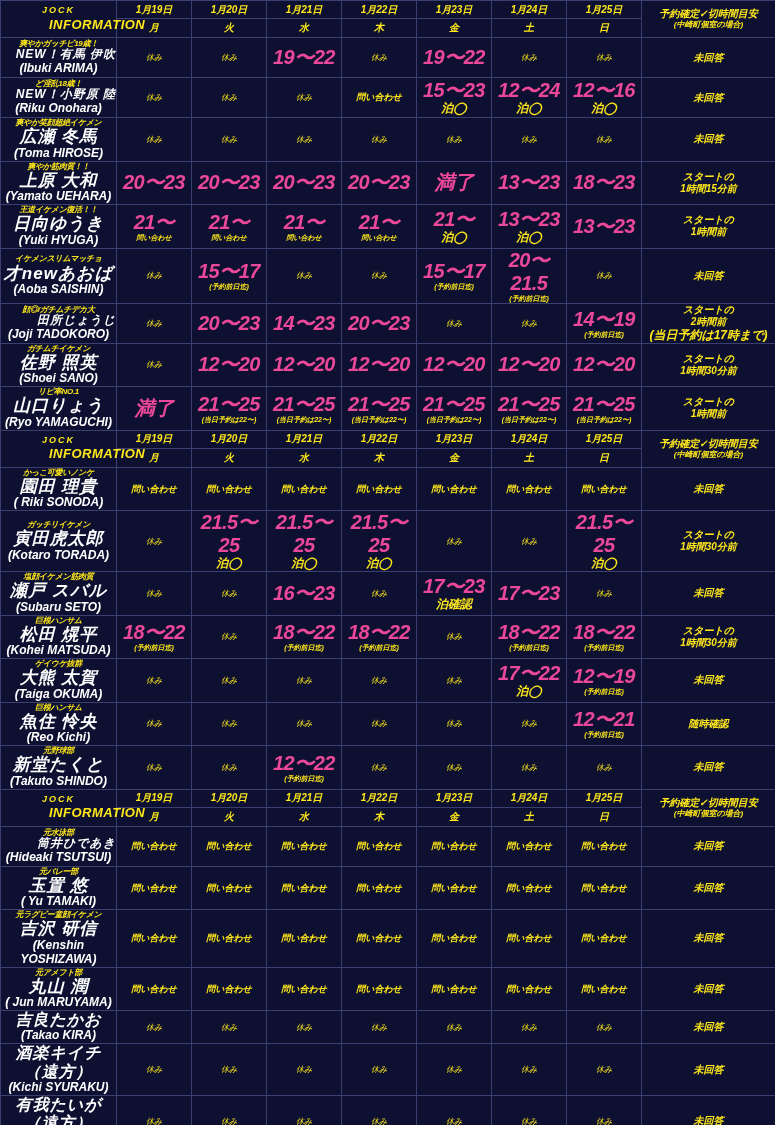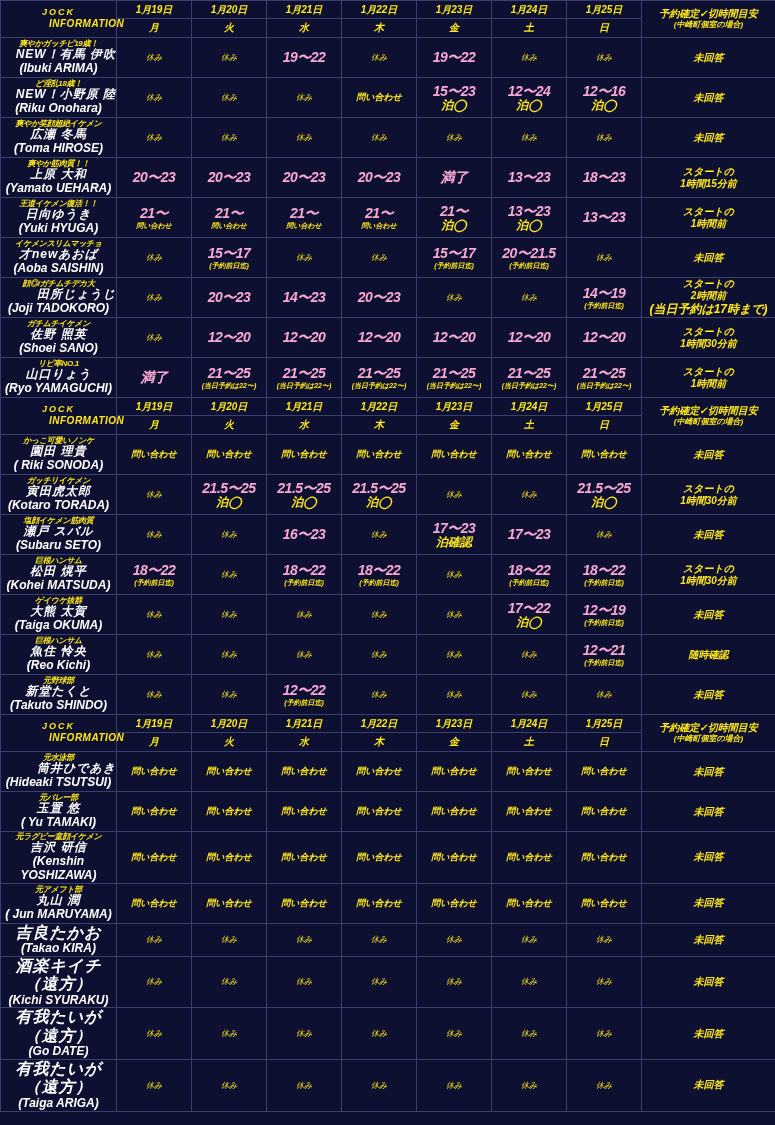--- a/index.html
+++ b/index.html
@@ -52,21 +52,21 @@
   }
   .hdr-logo {
     background: #2a0a3c;
     color: #ffe81a;
     font-size: 8px;
     font-weight: bold;
     line-height: 1.25;
     letter-spacing: 0.5px;
   }
   .hdr-logo .l1 { font-size: 9px; letter-spacing: 2px; }
-  .hdr-logo .l2 { font-size: 10px; letter-spacing: 0.5px; padding-left: 48px; }
+  .hdr-logo .l2 { font-size: 13px; letter-spacing: 0.5px; padding-left: 48px; }
   .hdr-note {
     background: #ffe81a;
     color: #101436;
     font-size: 9px;
     font-weight: bold;
     line-height: 1.3;
   }
   .hdr-note .sub { font-size: 8px; font-weight: bold; }
 
   
@@ -78,41 +78,41 @@
     line-height: 1.15;
   }
   td.name .catch {
     font-size: 8px;
     color: #ffe81a;
     font-weight: bold;
     display: block;
     letter-spacing: -0.3px;
   }
   td.name .jp {
-    font-size: 12px;
+    font-size: 17px;
     font-weight: bold;
     color: #ffffff;
     display: block;
     letter-spacing: 1px;
   }
   td.name .en {
     font-size: 12px;
     color: #ffffff;
     display: block;
     font-weight: bold;
   }
   td.name.small .jp { font-size: 12px; text-align: right; }
   td.name.xsmall .jp { font-size: 16px; }
 
   
   td.slot { line-height: 1.15; padding: 1px; }
   td.slot .big {
-    font-size: 14px;
-    font-weight: bold;
-    color: #f9a8d4;
+    font-size: 20px;
+    font-weight: bold;
+    color: #ec4899;
     display: block;
     letter-spacing: -0.5px;
   }
   td.slot .tiny {
     font-size: 7px;
     color: #ffe81a;
     display: block;
     font-weight: bold;
   }
   td.slot .rest {

